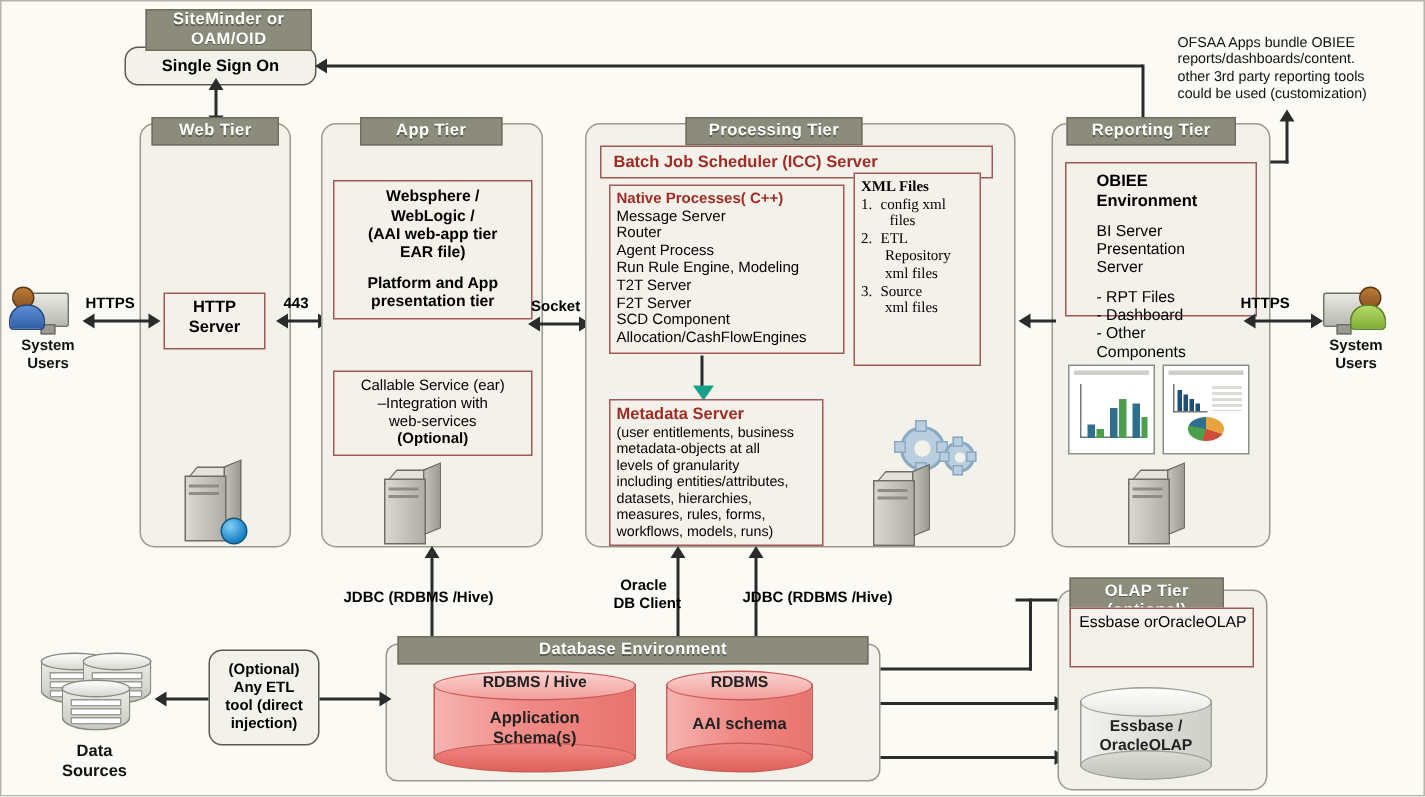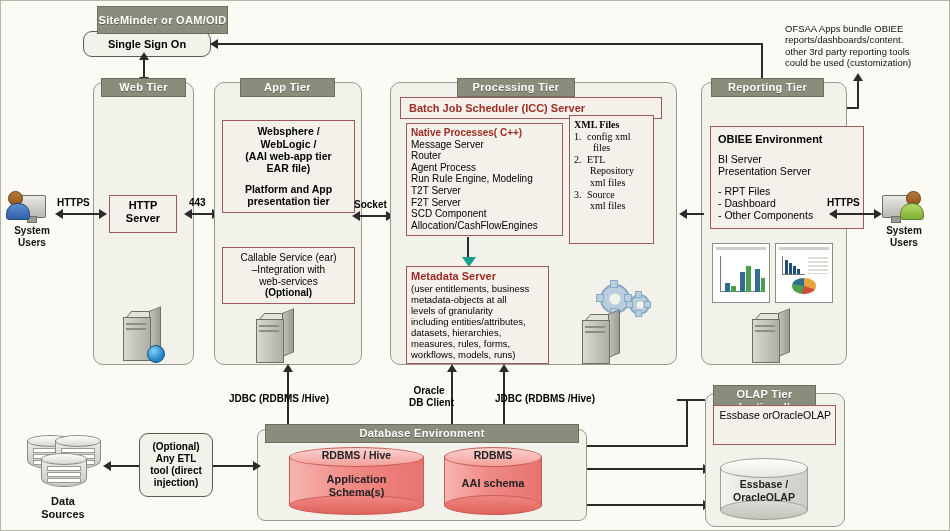--- a/index.html
+++ b/index.html
@@ -116,21 +116,21 @@
   .tbar{position:absolute;bottom:0;}
 </style>
 </head>
 <body>
 
 <div id="canvas">
 
   <div class="abs callout" style="left:82px;top:30px;width:128px;height:26px;font-size:11px;">
     <span>Single Sign On</span>
   </div>
-  <div class="abs tier-label" style="left:96px;top:5px;width:131px;height:28px;font-size:11px;">
+  <div class="abs tier-label" style="left:96px;top:5px;width:111px;height:28px;font-size:11px;">
     <span>SiteMinder or OAM/OID</span>
   </div>
 
   <div class="abs ln-v" style="left:142px;top:56px;height:24px;"></div>
   <div class="abs ar ar-u" style="left:138px;top:51px;"></div>
   <div class="abs ar ar-d" style="left:138px;top:76px;"></div>
 
   <div class="abs note" style="left:784px;top:22px;width:165px;font-size:9.5px;color:#111;">
     <div>OFSAA Apps bundle OBIEE</div>
     <div>reports/dashboards/content.</div>
@@ -292,21 +292,21 @@
       <div class="front"></div>
     <div class="slot" style="top:12px;"></div>
       <div class="slot" style="top:17px;"></div>
   </div>
 
   <div class="abs tier" style="left:700px;top:81px;width:146px;height:283px;"></div>
   <div class="abs tier-label" style="left:710px;top:77px;width:113px;height:19px;font-size:11px;">
     <span>Reporting Tier</span>
   </div>
 
-  <div class="abs ibox" style="left:709px;top:125px;width:154px;height:103px;font-size:10.5px;padding:6px 7px;">
+  <div class="abs ibox" style="left:709px;top:107px;width:128px;height:103px;font-size:10.5px;padding:6px 20px;">
     <div class="hd" style="font-size:11px;">OBIEE Environment</div>
     <div style="height:7px"></div>
     <div>BI Server</div>
     <div>Presentation Server</div>
     <div style="height:8px"></div>
     <div>- RPT Files</div>
     <div>- Dashboard</div>
     <div>- Other Components</div>
   </div>
 

